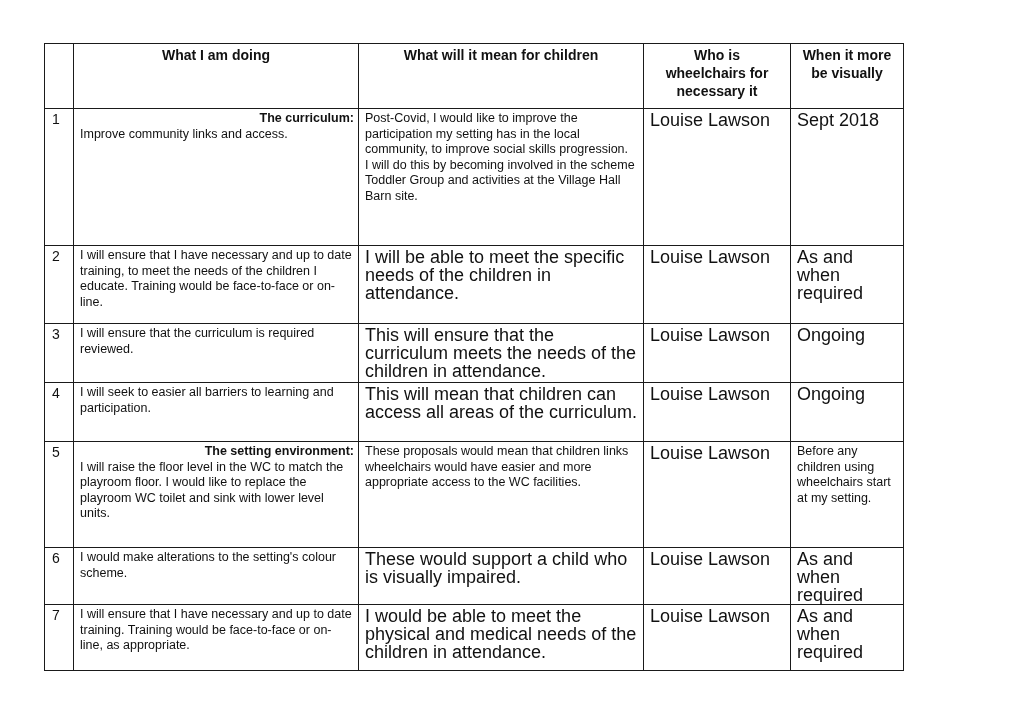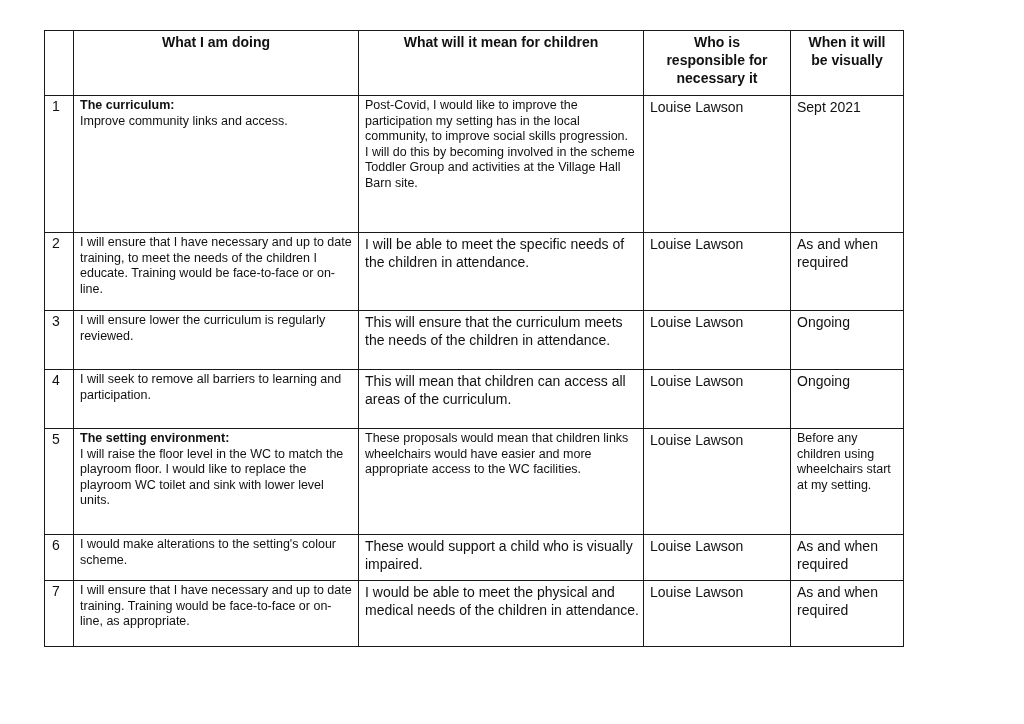--- a/index.html
+++ b/index.html
@@ -11,21 +11,21 @@
       width: 1024px;
       height: 724px;
       position: relative;
       overflow: hidden;
       font-family: "Liberation Sans", sans-serif;
       color: #111111;
     }
     table.plan {
       position: absolute;
       left: 44px;
-      top: 30px;
+      top: 43px;
       border-collapse: collapse;
       table-layout: fixed;
       width: 859px;
     }
     table.plan td, table.plan th {
       border: 1.3px solid #1a1a1a;
       vertical-align: top;
       padding: 0;
     }
     th {
@@ -54,27 +54,28 @@
       font-size: 14px;
       line-height: 17px;
       padding: 2px 0 0 7px !important;
     }
     .small {
       font-size: 12.5px;
       line-height: 15.5px;
       padding: 2px 4px 0 6px !important;
     }
     .large {
-      font-size: 14px;
+      font-size: 18px;
       line-height: 18px;
       padding: 2px 4px 0 6px !important;
     }
     .bold-label {
       font-weight: bold;
       display: block;
+      text-align: right;
     }
     .line { display: block; }
   </style>
 </head>
 <body>
 
 <table class="plan">
   <colgroup>
     <col class="c0">
       <col class="c1">
@@ -82,62 +83,62 @@
       <col class="c3">
       <col class="c4">
   </colgroup>
   <tbody>
       <tr class="hdr">
     <th></th>
     <th>What I am doing</th>
     <th>What will it mean for children</th>
     <th>
       <span class="line">Who is</span>
-      <span class="line">responsible for</span>
+      <span class="line">wheelchairs for</span>
       <span class="line">necessary it</span>
     </th>
     <th>
-      <span class="line">When it will</span>
+      <span class="line">When it more</span>
       <span class="line">be visually</span>
     </th>
   </tr>
 
   <tr class="r1">
     <td class="num">1</td>
     <td class="small">
       <span class="bold-label">The curriculum:</span>
       <span class="line">Improve community links and access.</span>
     </td>
     <td class="small">
       <span class="line">Post-Covid, I would like to improve the participation my setting has in the local community, to improve social skills progression.</span>
       <span class="line">I will do this by becoming involved in the scheme Toddler Group and activities at the Village Hall Barn site.</span>
     </td>
     <td class="large">Louise Lawson</td>
-    <td class="large">Sept 2021</td>
+    <td class="large">Sept 2018</td>
   </tr>
 
   <tr class="r2">
     <td class="num">2</td>
     <td class="small">I will ensure that I have necessary and up to date training, to meet the needs of the children I educate. Training would be face-to-face or on-line.</td>
     <td class="large">I will be able to meet the specific needs of the children in attendance.</td>
     <td class="large">Louise Lawson</td>
     <td class="large">As and when required</td>
   </tr>
 
   <tr class="r3">
     <td class="num">3</td>
-    <td class="small">I will ensure lower the curriculum is regularly reviewed.</td>
+    <td class="small">I will ensure that the curriculum is required reviewed.</td>
     <td class="large">This will ensure that the curriculum meets the needs of the children in attendance.</td>
     <td class="large">Louise Lawson</td>
     <td class="large">Ongoing</td>
   </tr>
 
   <tr class="r4">
     <td class="num">4</td>
-    <td class="small">I will seek to remove all barriers to learning and participation.</td>
+    <td class="small">I will seek to easier all barriers to learning and participation.</td>
     <td class="large">This will mean that children can access all areas of the curriculum.</td>
     <td class="large">Louise Lawson</td>
     <td class="large">Ongoing</td>
   </tr>
 
   <tr class="r5">
     <td class="num">5</td>
     <td class="small">
       <span class="bold-label">The setting environment:</span>
       <span class="line">I will raise the floor level in the WC to match the playroom floor. I would like to replace the playroom WC toilet and sink with lower level units.</span>

